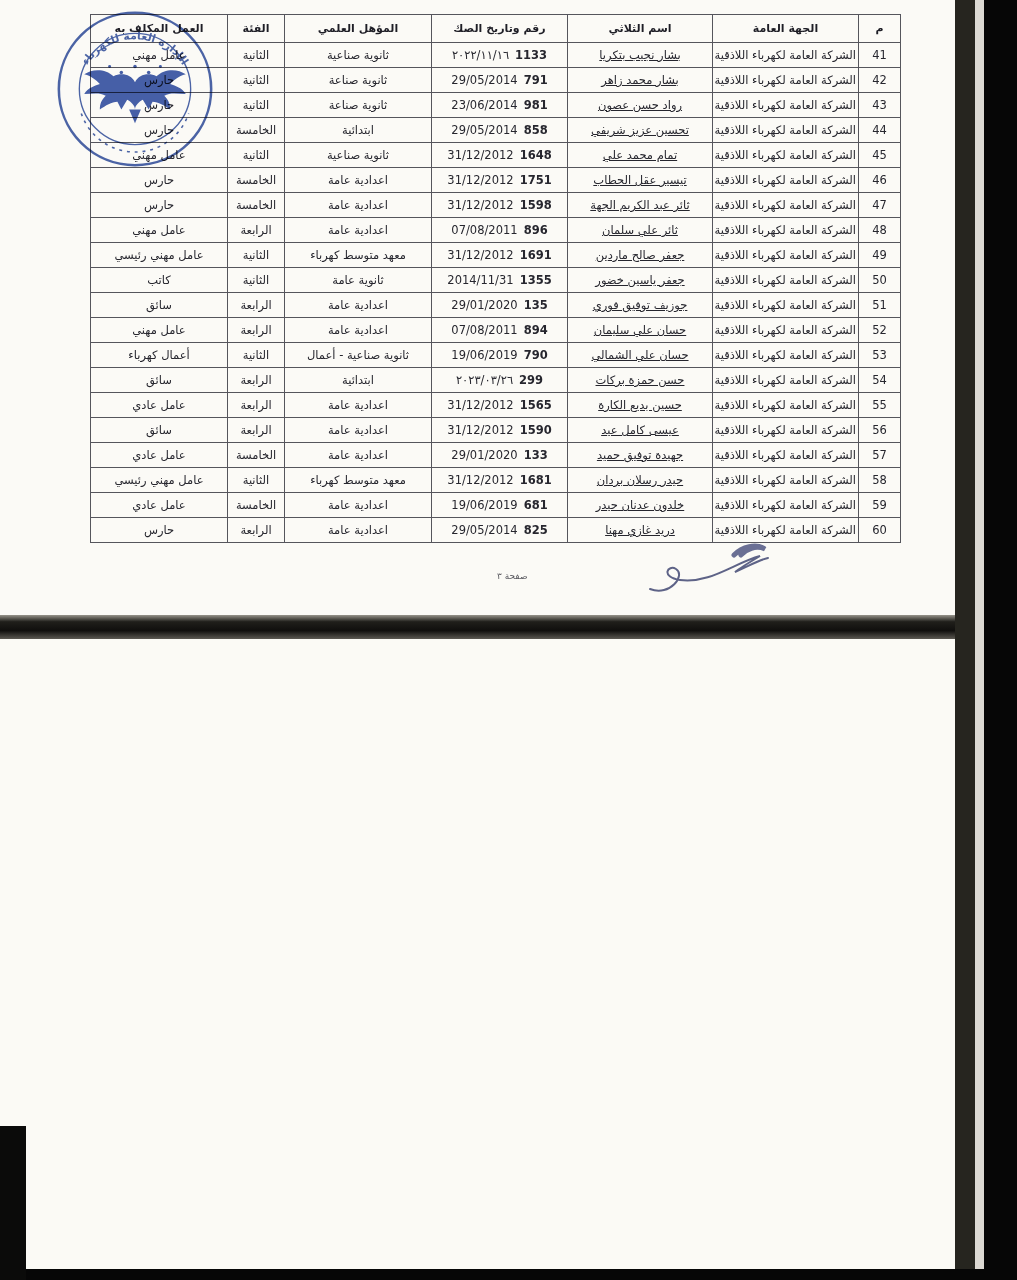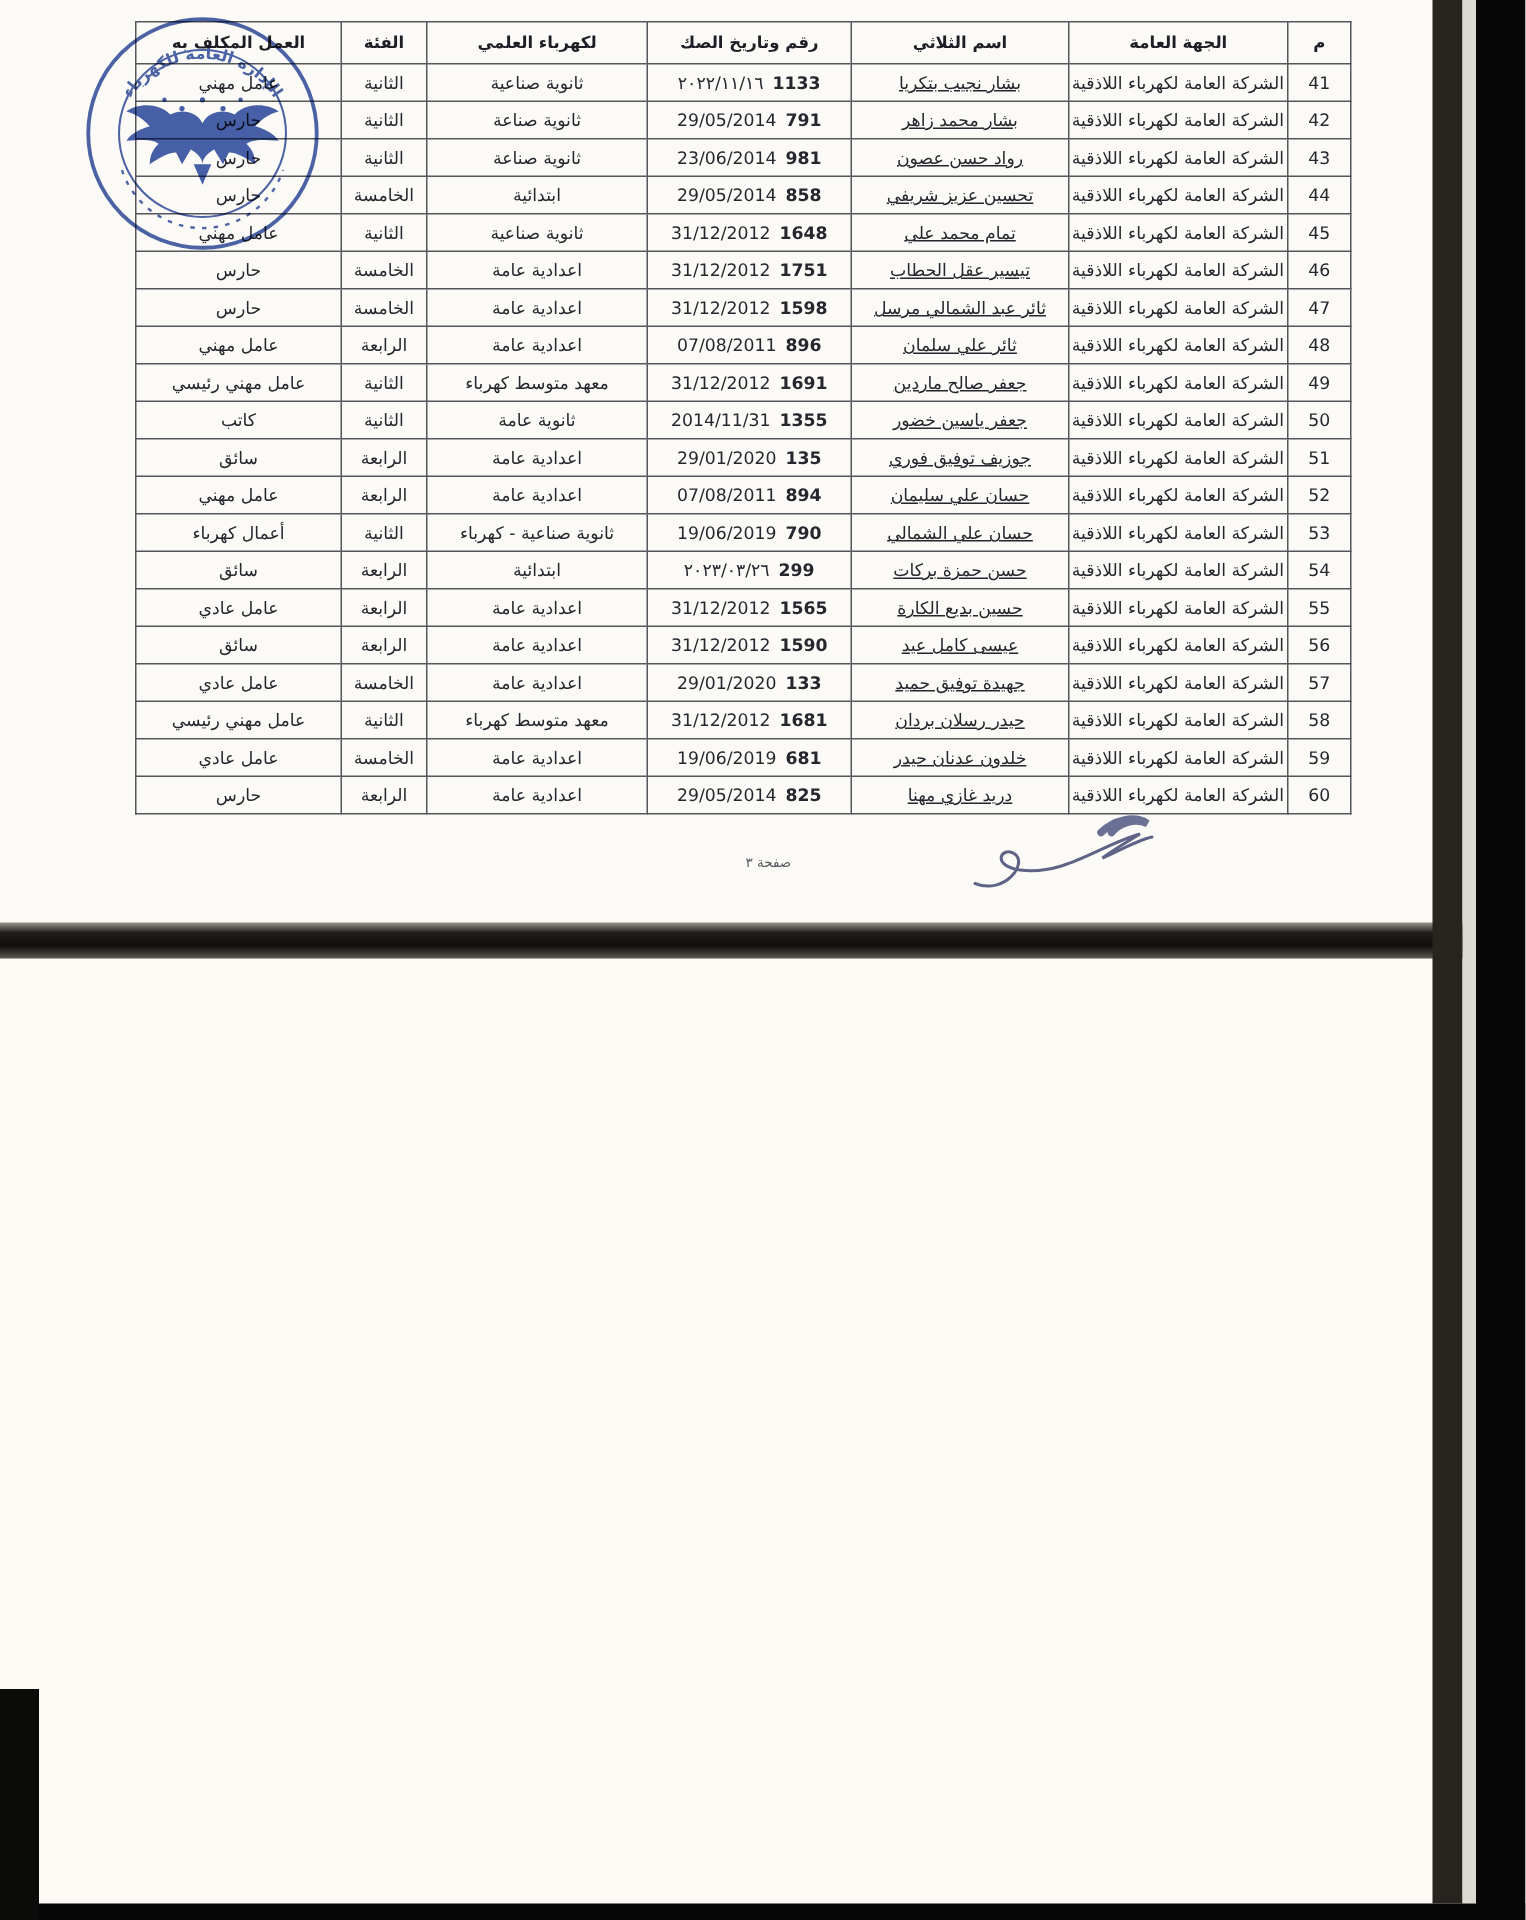--- a/index.html
+++ b/index.html
@@ -64,21 +64,21 @@
           <col style="width:147px">
           <col style="width:57px">
           <col style="width:137px">
       </colgroup>
       <thead>
           <tr id="thead-0">
             <th>م</th>
             <th>الجهة العامة</th>
             <th>اسم الثلاثي</th>
             <th>رقم وتاريخ الصك</th>
-            <th>لكهرباء العلمي</th>
+            <th>المؤهل العلمي</th>
             <th>الفئة</th>
             <th>العمل المكلف به</th>
           </tr>
         </thead>
       <tbody id="tbody-0">
           <tr>
             <td class="c-no">41</td>
             <td class="c-entity">الشركة العامة لكهرباء اللاذقية</td>
             <td class="c-name">بشار نجيب بتكريا</td>
             <td class="c-deed"><span class="ddate">٢٠٢٢/١١/١٦</span><span class="dno">1133</span></td>
@@ -127,21 +127,21 @@
             <td class="c-entity">الشركة العامة لكهرباء اللاذقية</td>
             <td class="c-name">تيسير عقل الحطاب</td>
             <td class="c-deed"><span class="ddate">31/12/2012</span><span class="dno">1751</span></td>
             <td class="c-qual">اعدادية عامة</td>
             <td class="c-cat">الخامسة</td>
             <td class="c-job">حارس</td>
           </tr>
           <tr>
             <td class="c-no">47</td>
             <td class="c-entity">الشركة العامة لكهرباء اللاذقية</td>
-            <td class="c-name">ثائر عبد الشمالي مرسل</td>
+            <td class="c-name">ثائر عبد الكريم الجهة</td>
             <td class="c-deed"><span class="ddate">31/12/2012</span><span class="dno">1598</span></td>
             <td class="c-qual">اعدادية عامة</td>
             <td class="c-cat">الخامسة</td>
             <td class="c-job">حارس</td>
           </tr>
           <tr>
             <td class="c-no">48</td>
             <td class="c-entity">الشركة العامة لكهرباء اللاذقية</td>
             <td class="c-name">ثائر علي سلمان</td>
             <td class="c-deed"><span class="ddate">07/08/2011</span><span class="dno">896</span></td>
@@ -183,21 +183,21 @@
             <td class="c-deed"><span class="ddate">07/08/2011</span><span class="dno">894</span></td>
             <td class="c-qual">اعدادية عامة</td>
             <td class="c-cat">الرابعة</td>
             <td class="c-job">عامل مهني</td>
           </tr>
           <tr>
             <td class="c-no">53</td>
             <td class="c-entity">الشركة العامة لكهرباء اللاذقية</td>
             <td class="c-name">حسان علي الشمالي</td>
             <td class="c-deed"><span class="ddate">19/06/2019</span><span class="dno">790</span></td>
-            <td class="c-qual">ثانوية صناعية - كهرباء</td>
+            <td class="c-qual">ثانوية صناعية - أعمال</td>
             <td class="c-cat">الثانية</td>
             <td class="c-job">أعمال كهرباء</td>
           </tr>
           <tr>
             <td class="c-no">54</td>
             <td class="c-entity">الشركة العامة لكهرباء اللاذقية</td>
             <td class="c-name">حسن حمزة بركات</td>
             <td class="c-deed"><span class="ddate">٢٠٢٣/٠٣/٢٦</span><span class="dno">299</span></td>
             <td class="c-qual">ابتدائية</td>
             <td class="c-cat">الرابعة</td>

